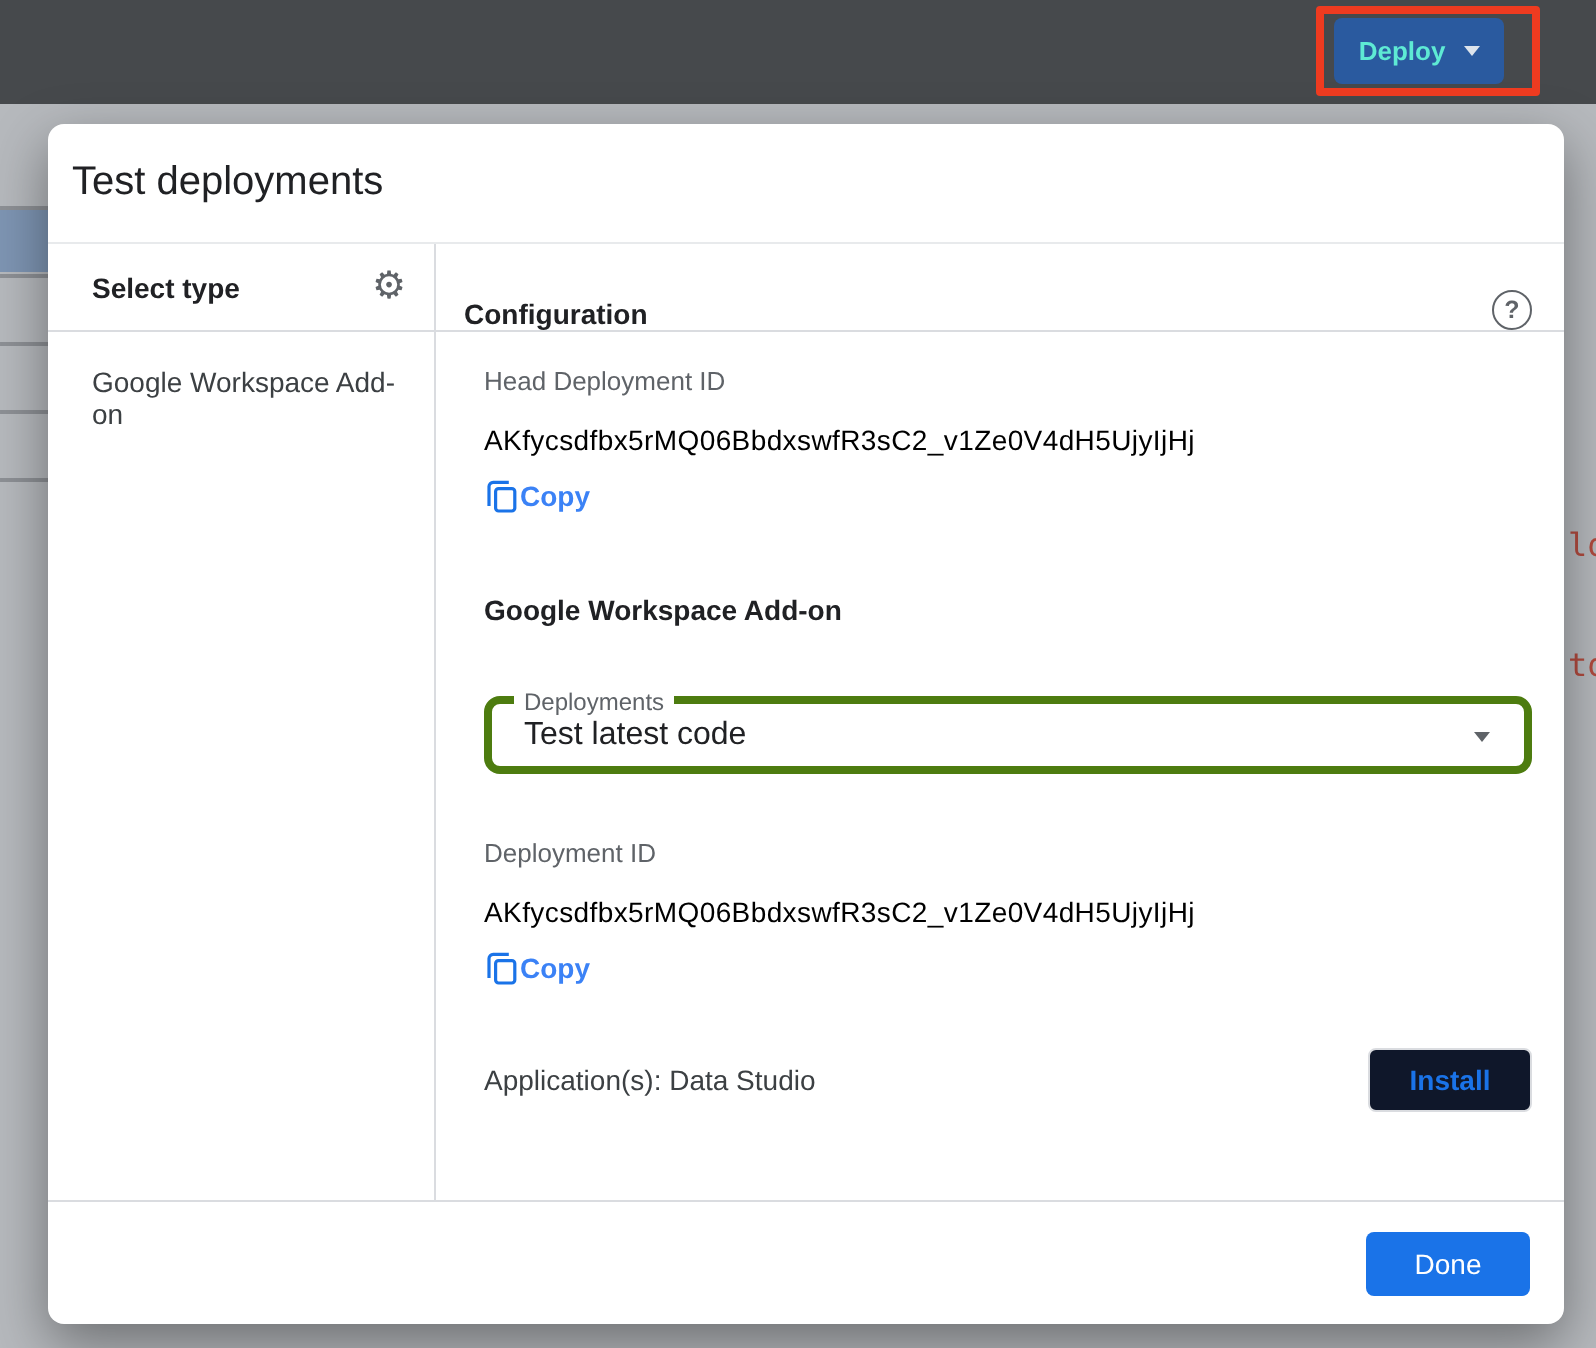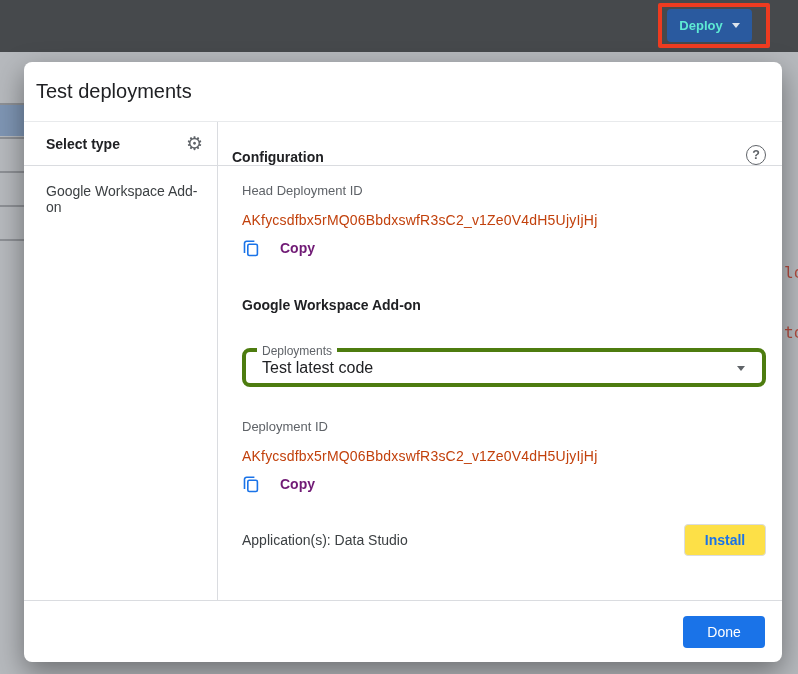--- a/index.html
+++ b/index.html
@@ -69,26 +69,26 @@
     display: flex; align-items: center; justify-content: center; cursor: pointer;
   }
   .help-q { font-size: 12.5px; font-weight: 700; color: #5f6368; line-height: 1; }
 
   .dlg-body { height: 434px; display: flex; }
   .body-left { width: 194px; border-right: 1px solid #dadce0; padding: 17px 10px 0 22px; }
   .type-item { font-size: 14px; color: #3c4043; cursor: pointer; }
 
   .body-right { position: relative; flex: 1; margin: 0 16px 0 24px; }
   .field-label { position: absolute; left: 0; font-size: 13px; color: #5f6368; }
-  .id-value { position: absolute; left: 0; font-size: 14px; color: #c2410c; letter-spacing: .2px; }
+  .id-value { position: absolute; left: 0; font-size: 14px; color: #000000; letter-spacing: .2px; }
   .copy-btn {
     position: absolute; left: 0; height: 20px;
-    display: flex; align-items: center; gap: 20px;
+    display: flex; align-items: center; gap: 0;
     background: none; border: none; padding: 0;
-    color: #701a75; font-size: 14px; font-weight: 700;
+    color: #3b82f6; font-size: 14px; font-weight: 700;
     cursor: pointer; font-family: inherit;
   }
   .section-heading { position: absolute; left: 0; font-size: 14px; font-weight: 700; color: #202124; }
 
   .select-field {
     position: absolute; left: 0; right: 0; height: 39px;
     border: 4px solid #4d7c0f; border-radius: 8px; cursor: pointer; background: #fff; text-align: center;
   }
   .float-label {
     position: absolute; left: 11px; top: -8px; background: #fff; padding: 0 5px;
@@ -99,21 +99,21 @@
     font-size: 16px; color: #202124;
   }
   .select-field .caret { position: absolute; right: 17px; top: 50%; transform: translateY(-40%); }
 
   .bottom-row {
     position: absolute; left: 0; right: 0; height: 32px;
     display: flex; align-items: center; justify-content: space-between;
   }
   .apps-text { font-size: 14px; color: #3c4043; }
   .install-btn {
-    width: 82px; height: 32px; background: #fde047;
+    width: 82px; height: 32px; background: #0f172a;
     border: 1px solid #dadce0; border-radius: 4px;
     color: #1a73e8; font-size: 14px; font-weight: 700;
     cursor: pointer; font-family: inherit;
   }
 
   .dlg-footer {
     height: 62px; border-top: 1px solid #dadce0;
     display: flex; align-items: center; justify-content: flex-end; padding-right: 17px;
   }
   .done-btn {

